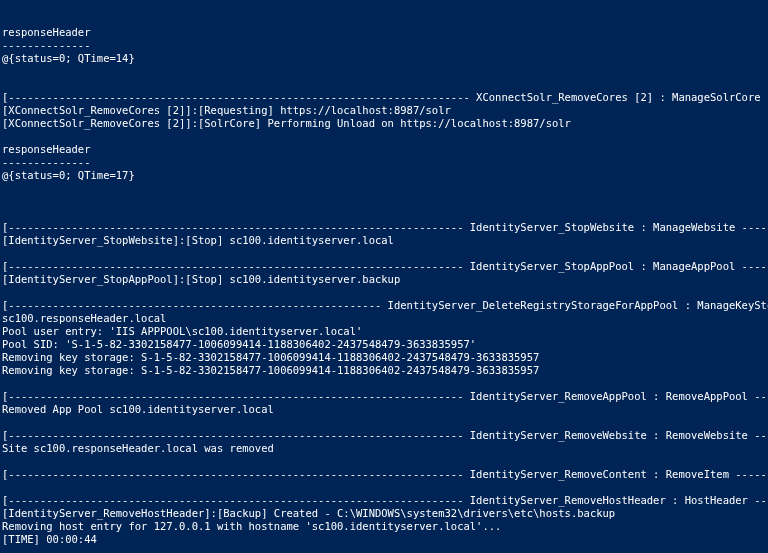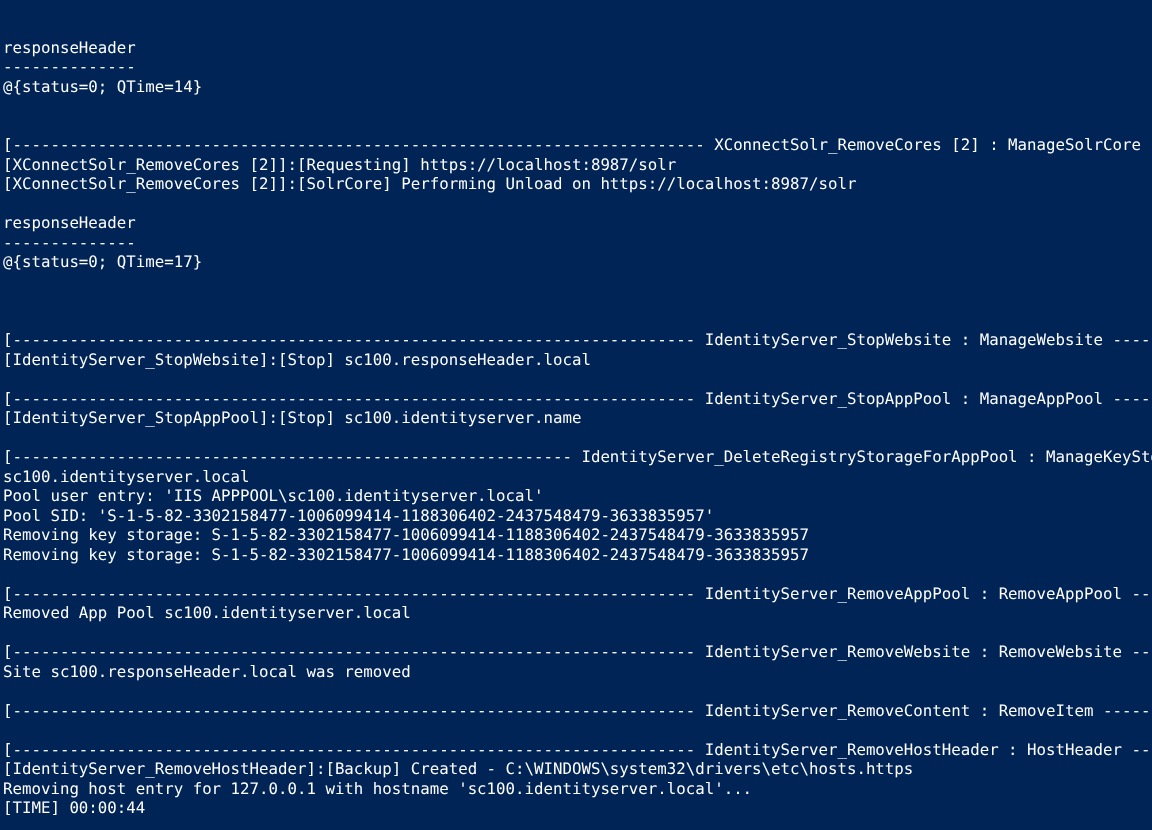--- a/index.html
+++ b/index.html
@@ -30,42 +30,42 @@
 <span>[XConnectSolr_RemoveCores [2]]:[Requesting] https://localhost:8987/solr</span>
 <span>[XConnectSolr_RemoveCores [2]]:[SolrCore] Performing Unload on https://localhost:8987/solr</span>
 <span></span>
 <span>responseHeader</span>
 <span>--------------</span>
 <span>@{status=0; QTime=17}</span>
 <span></span>
 <span></span>
 <span></span>
 <span>[------------------------------------------------------------------------ IdentityServer_StopWebsite : ManageWebsite ----</span>
-<span>[IdentityServer_StopWebsite]:[Stop] sc100.responseHeader.local</span>
+<span>[IdentityServer_StopWebsite]:[Stop] sc100.identityserver.local</span>
 <span></span>
 <span>[------------------------------------------------------------------------ IdentityServer_StopAppPool : ManageAppPool ----</span>
-<span>[IdentityServer_StopAppPool]:[Stop] sc100.identityserver.name</span>
+<span>[IdentityServer_StopAppPool]:[Stop] sc100.identityserver.backup</span>
 <span></span>
 <span>[----------------------------------------------------------- IdentityServer_DeleteRegistryStorageForAppPool : ManageKeyStorage</span>
-<span>sc100.identityserver.local</span>
+<span>sc100.responseHeader.local</span>
 <span>Pool user entry: 'IIS APPPOOL\sc100.identityserver.local'</span>
 <span>Pool SID: 'S-1-5-82-3302158477-1006099414-1188306402-2437548479-3633835957'</span>
 <span>Removing key storage: S-1-5-82-3302158477-1006099414-1188306402-2437548479-3633835957</span>
 <span>Removing key storage: S-1-5-82-3302158477-1006099414-1188306402-2437548479-3633835957</span>
 <span></span>
 <span>[------------------------------------------------------------------------ IdentityServer_RemoveAppPool : RemoveAppPool ----</span>
 <span>Removed App Pool sc100.identityserver.local</span>
 <span></span>
 <span>[------------------------------------------------------------------------ IdentityServer_RemoveWebsite : RemoveWebsite ----</span>
 <span>Site sc100.responseHeader.local was removed</span>
 <span></span>
 <span>[------------------------------------------------------------------------ IdentityServer_RemoveContent : RemoveItem -------</span>
 <span></span>
 <span>[------------------------------------------------------------------------ IdentityServer_RemoveHostHeader : HostHeader ----</span>
-<span>[IdentityServer_RemoveHostHeader]:[Backup] Created - C:\WINDOWS\system32\drivers\etc\hosts.https</span>
+<span>[IdentityServer_RemoveHostHeader]:[Backup] Created - C:\WINDOWS\system32\drivers\etc\hosts.backup</span>
 <span>Removing host entry for 127.0.0.1 with hostname 'sc100.identityserver.local'...</span>
 <span>[TIME] 00:00:44</span>
 <span></span>
 </div>
 
 
 
 
 
 </body></html>

